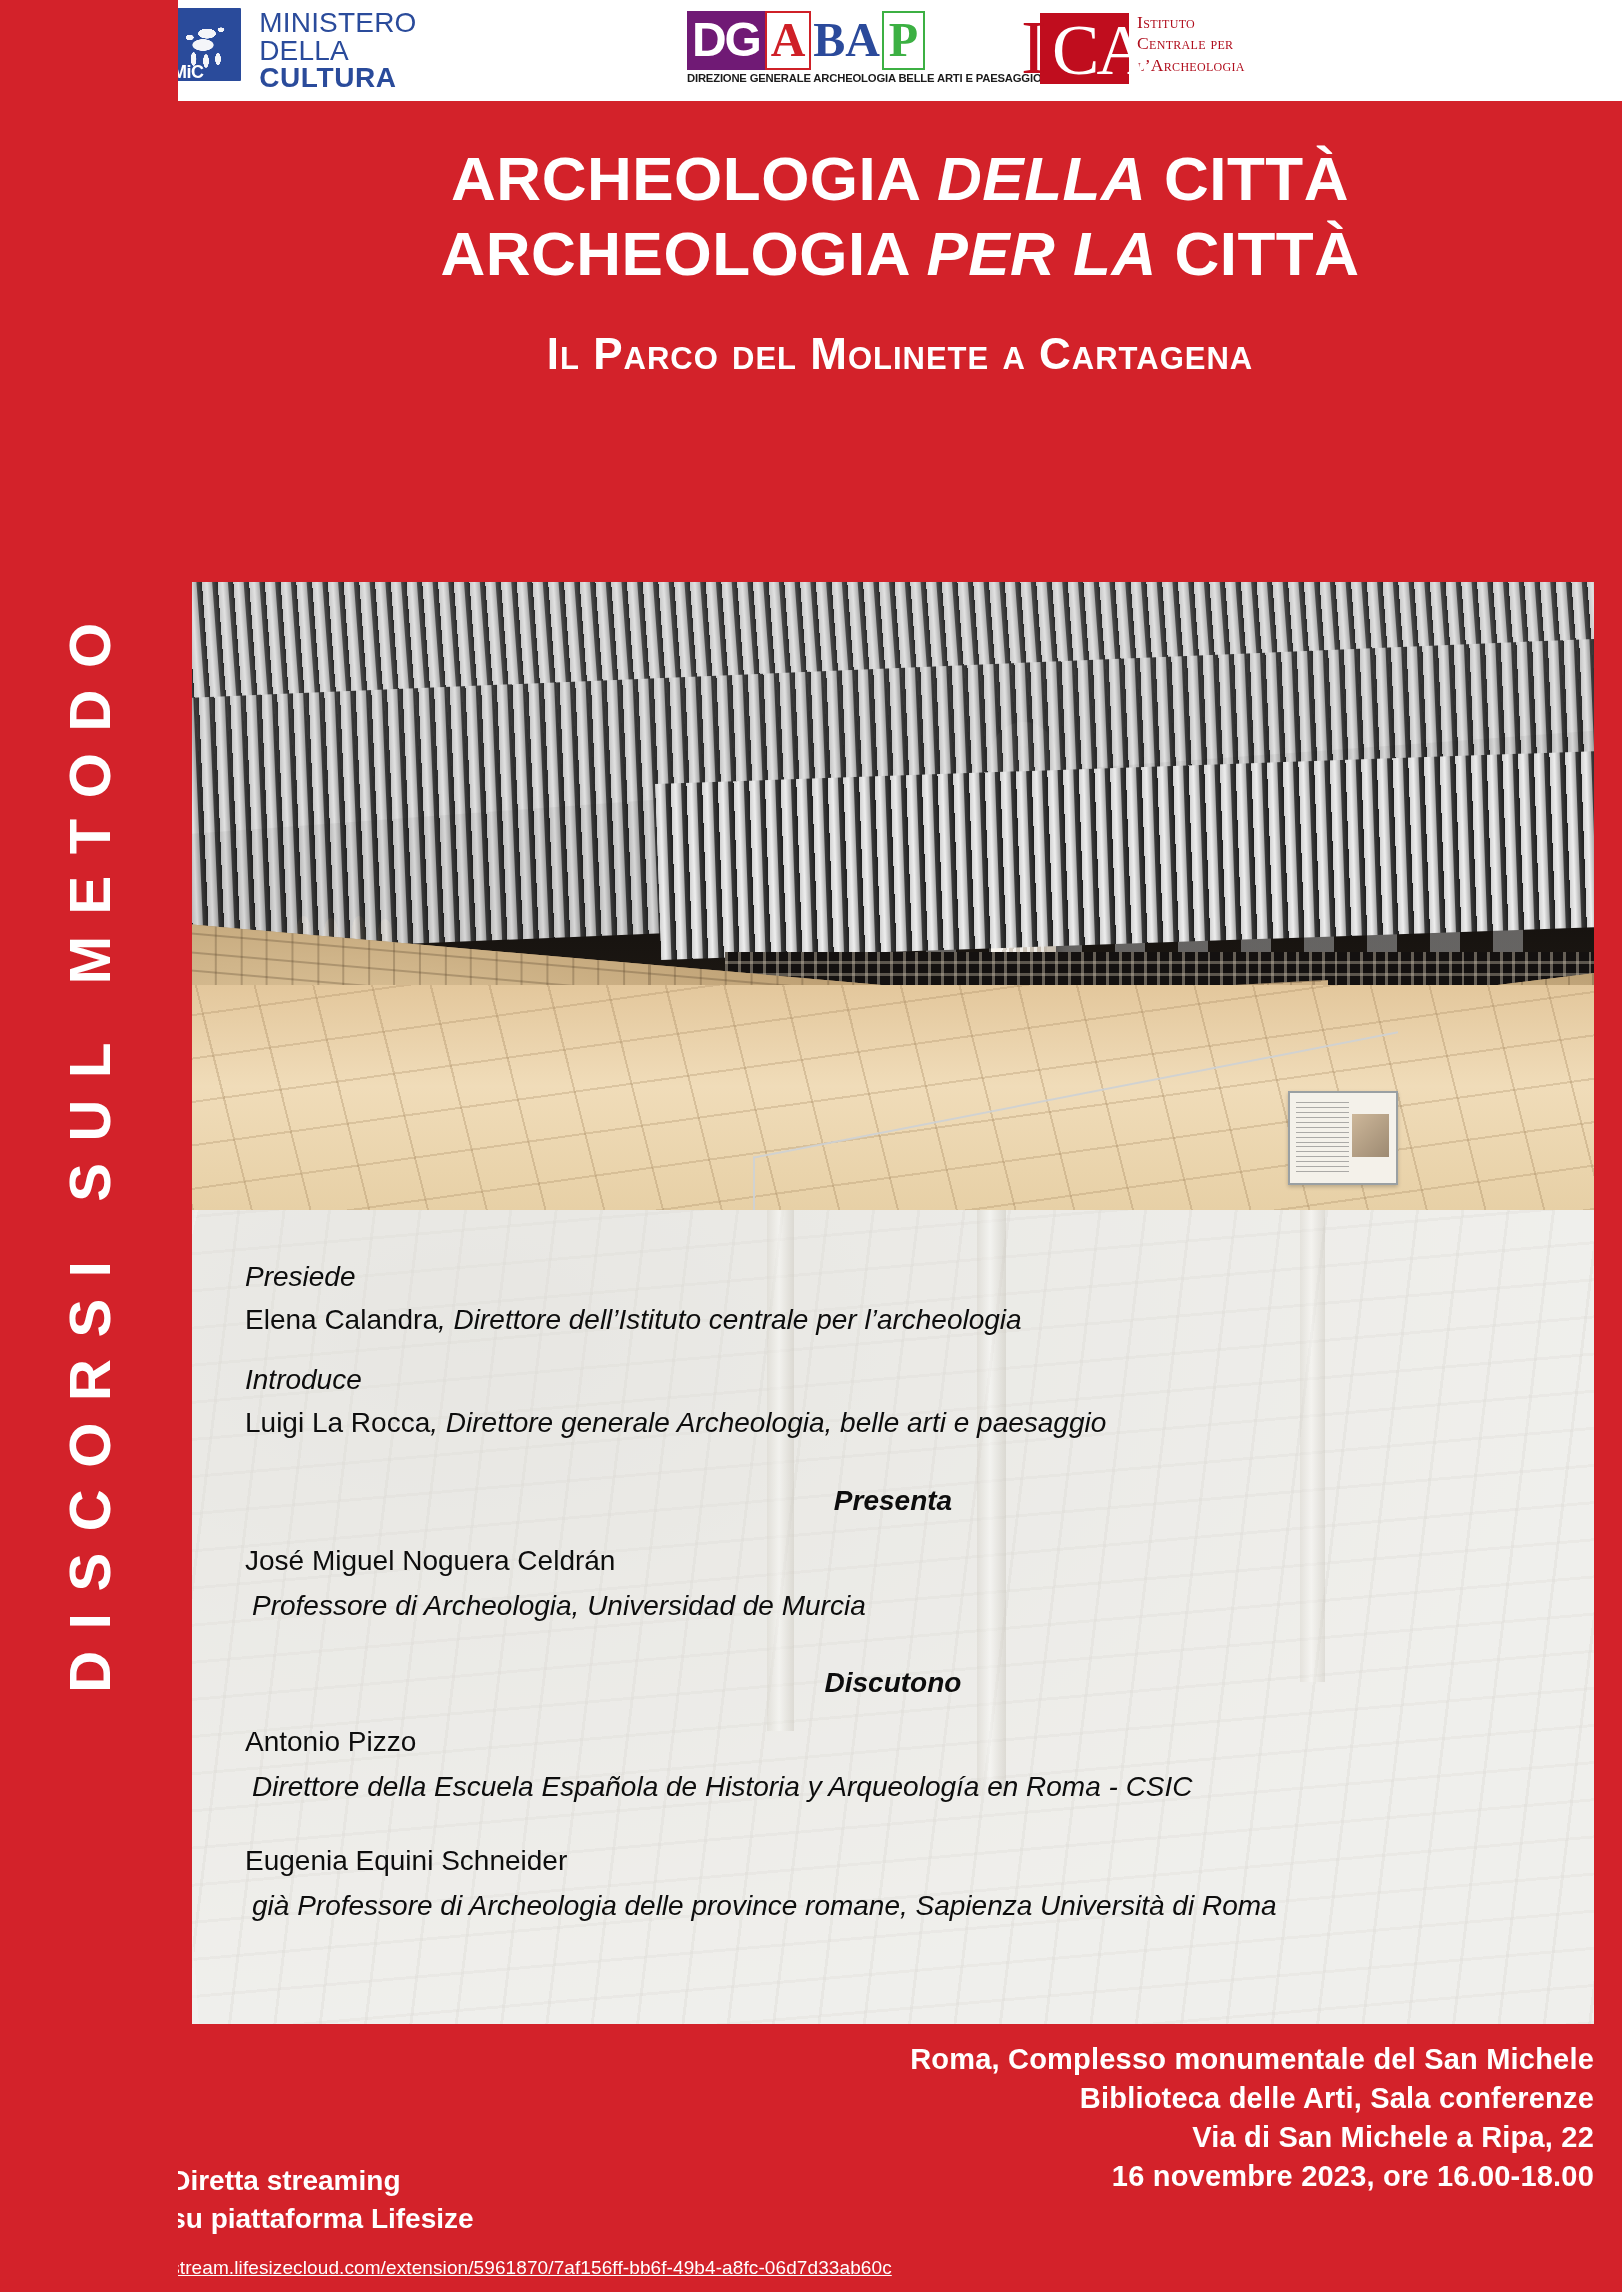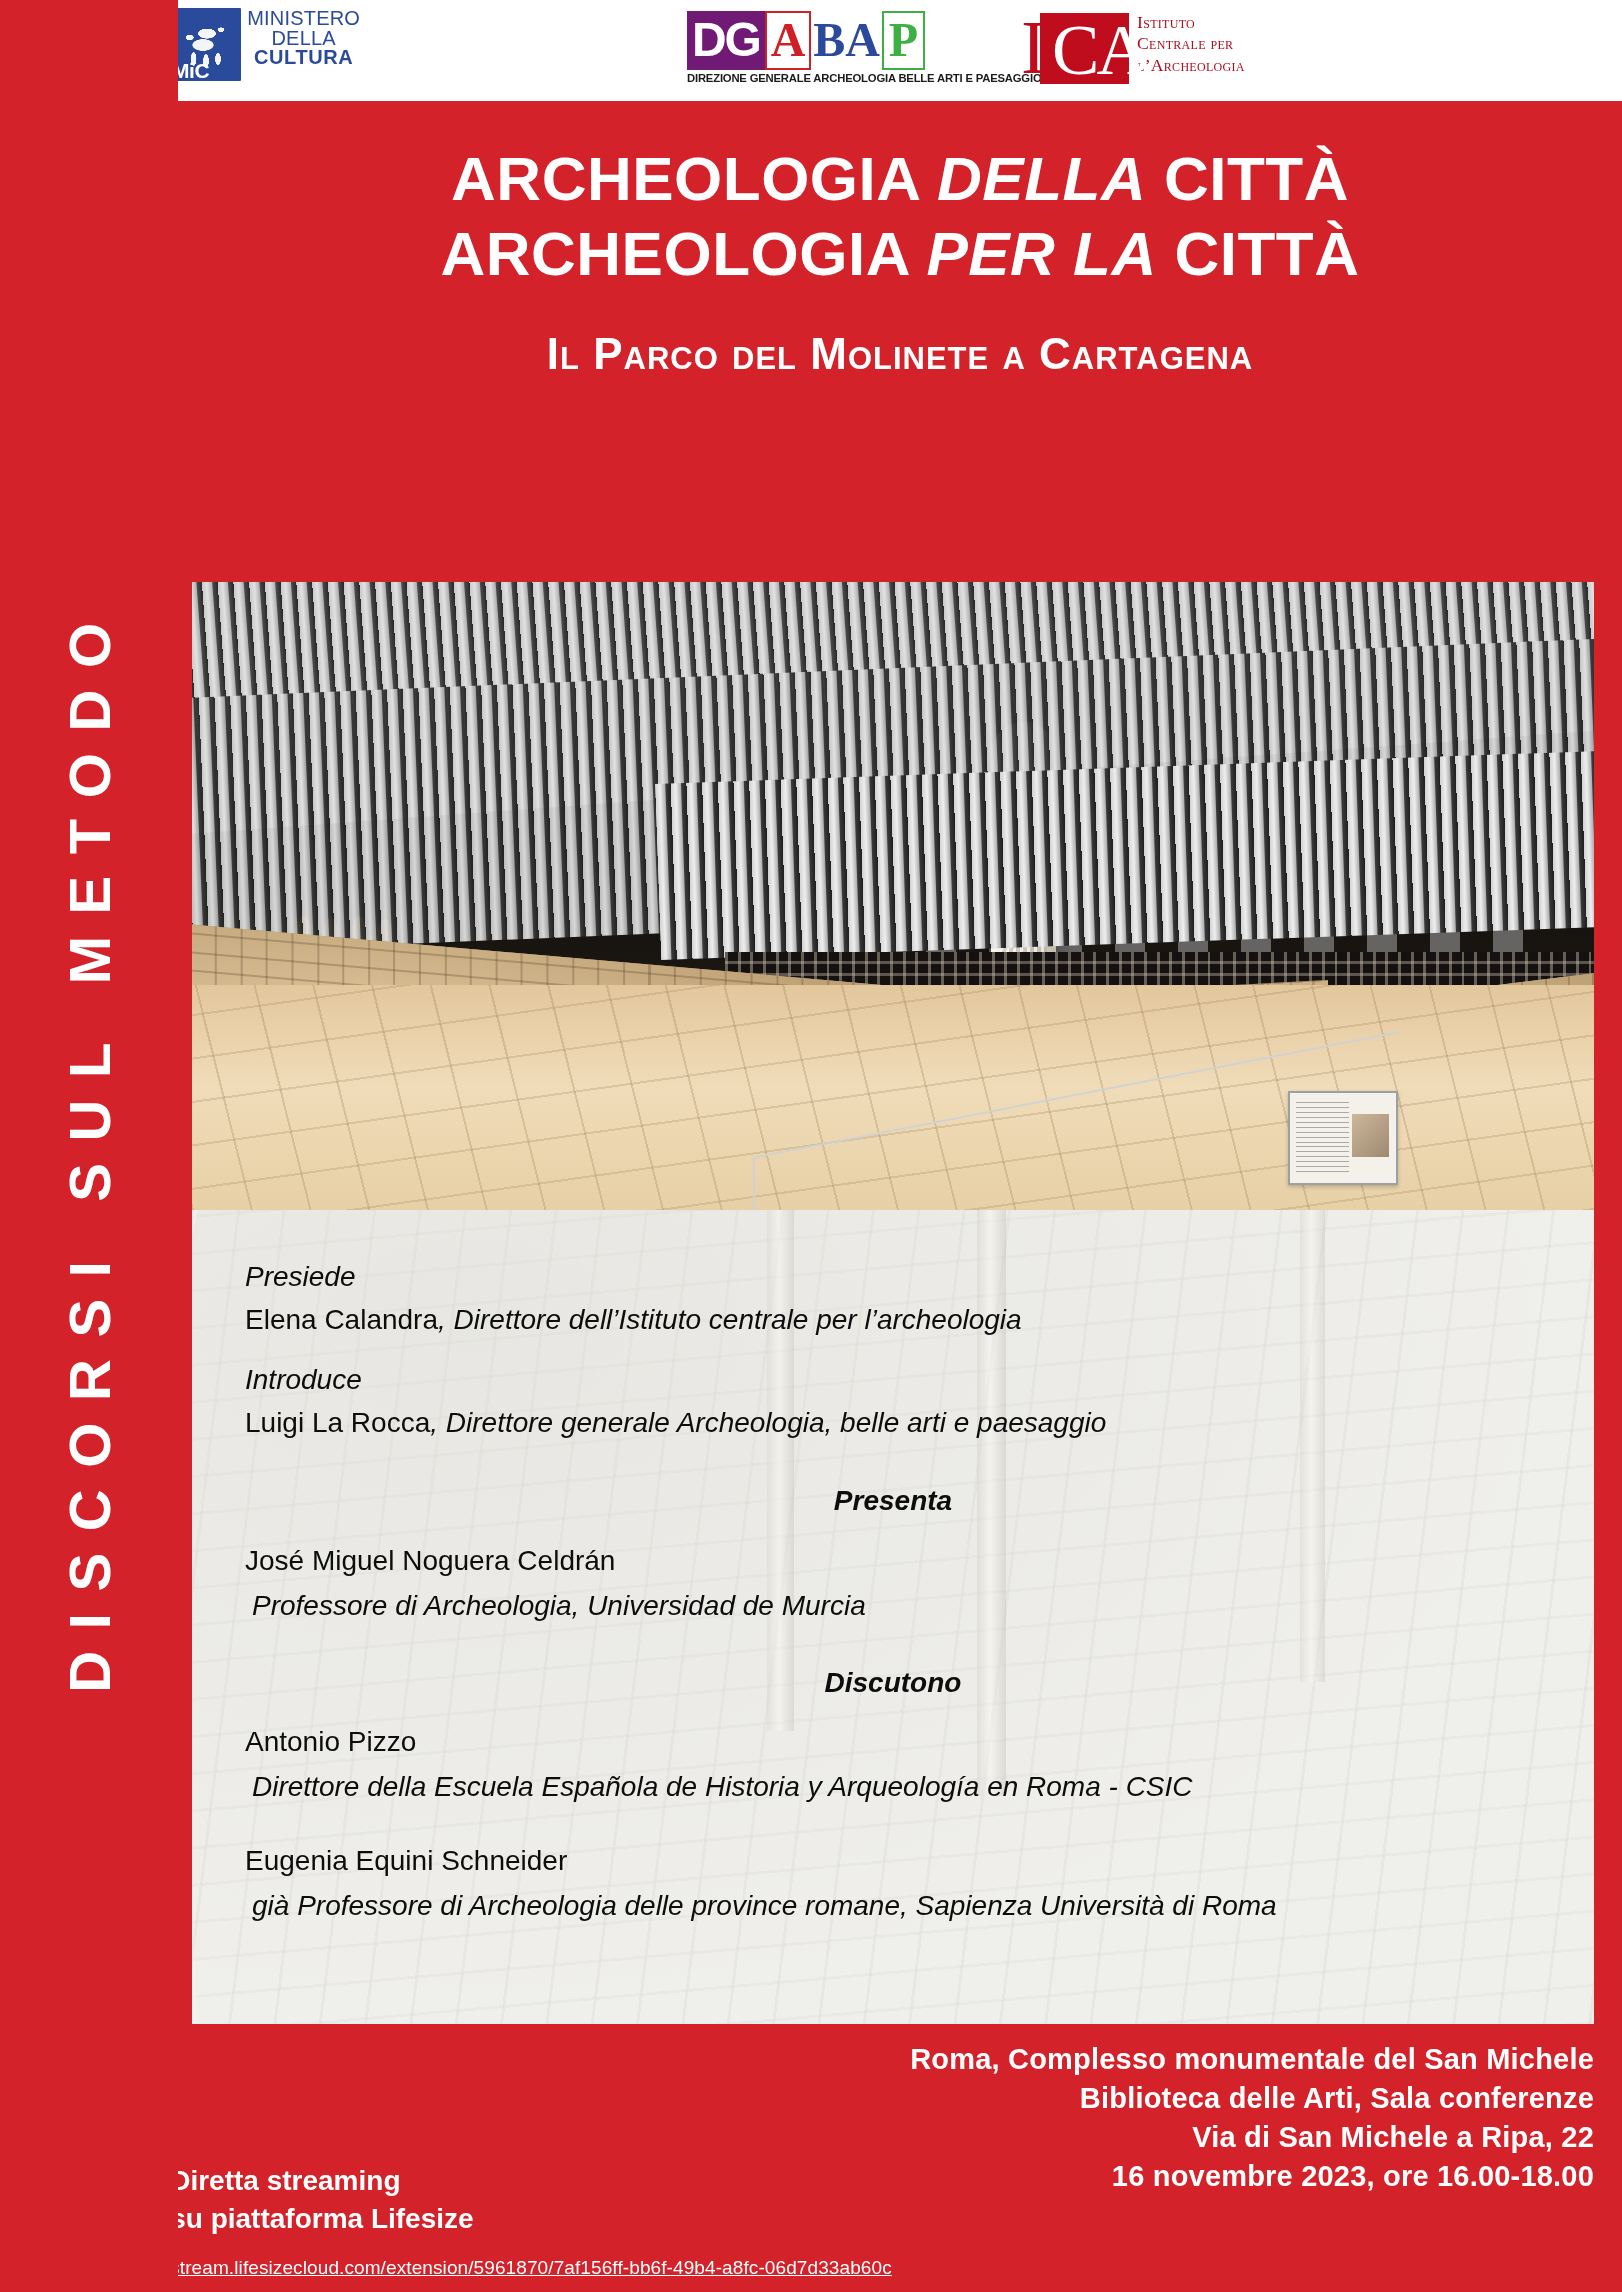--- a/index.html
+++ b/index.html
@@ -43,25 +43,25 @@
       radial-gradient(ellipse 19.6px 10.8px at 29px 31px,#ffffff 52%,transparent 56%),
       radial-gradient(ellipse 6.9px 4.9px at 15.7px 23.5px,#ffffff 55%,transparent 60%),
       radial-gradient(ellipse 4.9px 11.8px at 19.6px 45px,#ffffff 55%,transparent 60%),
       radial-gradient(ellipse 4.9px 11.8px at 32px 47px,#ffffff 55%,transparent 60%),
       radial-gradient(ellipse 4.9px 10.8px at 44px 45px,#ffffff 55%,transparent 60%),
       radial-gradient(ellipse 5.9px 3.9px at 47px 15.7px,#ffffff 55%,transparent 60%);
     opacity:.95;
   }
   .mic-mark .mic-txt{
     position:absolute;left:3.9px;bottom:-2px;color:#fff;font-weight:700;
-    font-size:21px;letter-spacing:-0.5px;
+    font-size:18px;letter-spacing:-0.5px;
   }
   .mic-words{
-    margin-left:6px;color:#2a4b9b;line-height:.99;
-    font-size:20px;font-weight:400;letter-spacing:0.2px;padding-top:1px;text-align:center;
+    margin-left:18px;color:#2a4b9b;line-height:.99;
+    font-size:28px;font-weight:400;letter-spacing:0.2px;padding-top:1px;
   }
   .mic-words b{font-weight:400;display:block;}
   .mic-words .w3{font-weight:700;letter-spacing:0.6px;}
 
   .logo-dg{position:absolute;left:509px;top:10.8px;text-align:center;}
   .dg-row{display:flex;align-items:stretch;height:59px;}
   .dg-blue{
     background:#701a75;color:#fff;font-weight:700;font-size:48px;
     line-height:57px;padding:0 4.9px;letter-spacing:-2px;
     font-family:Liberation Sans, sans-serif;

